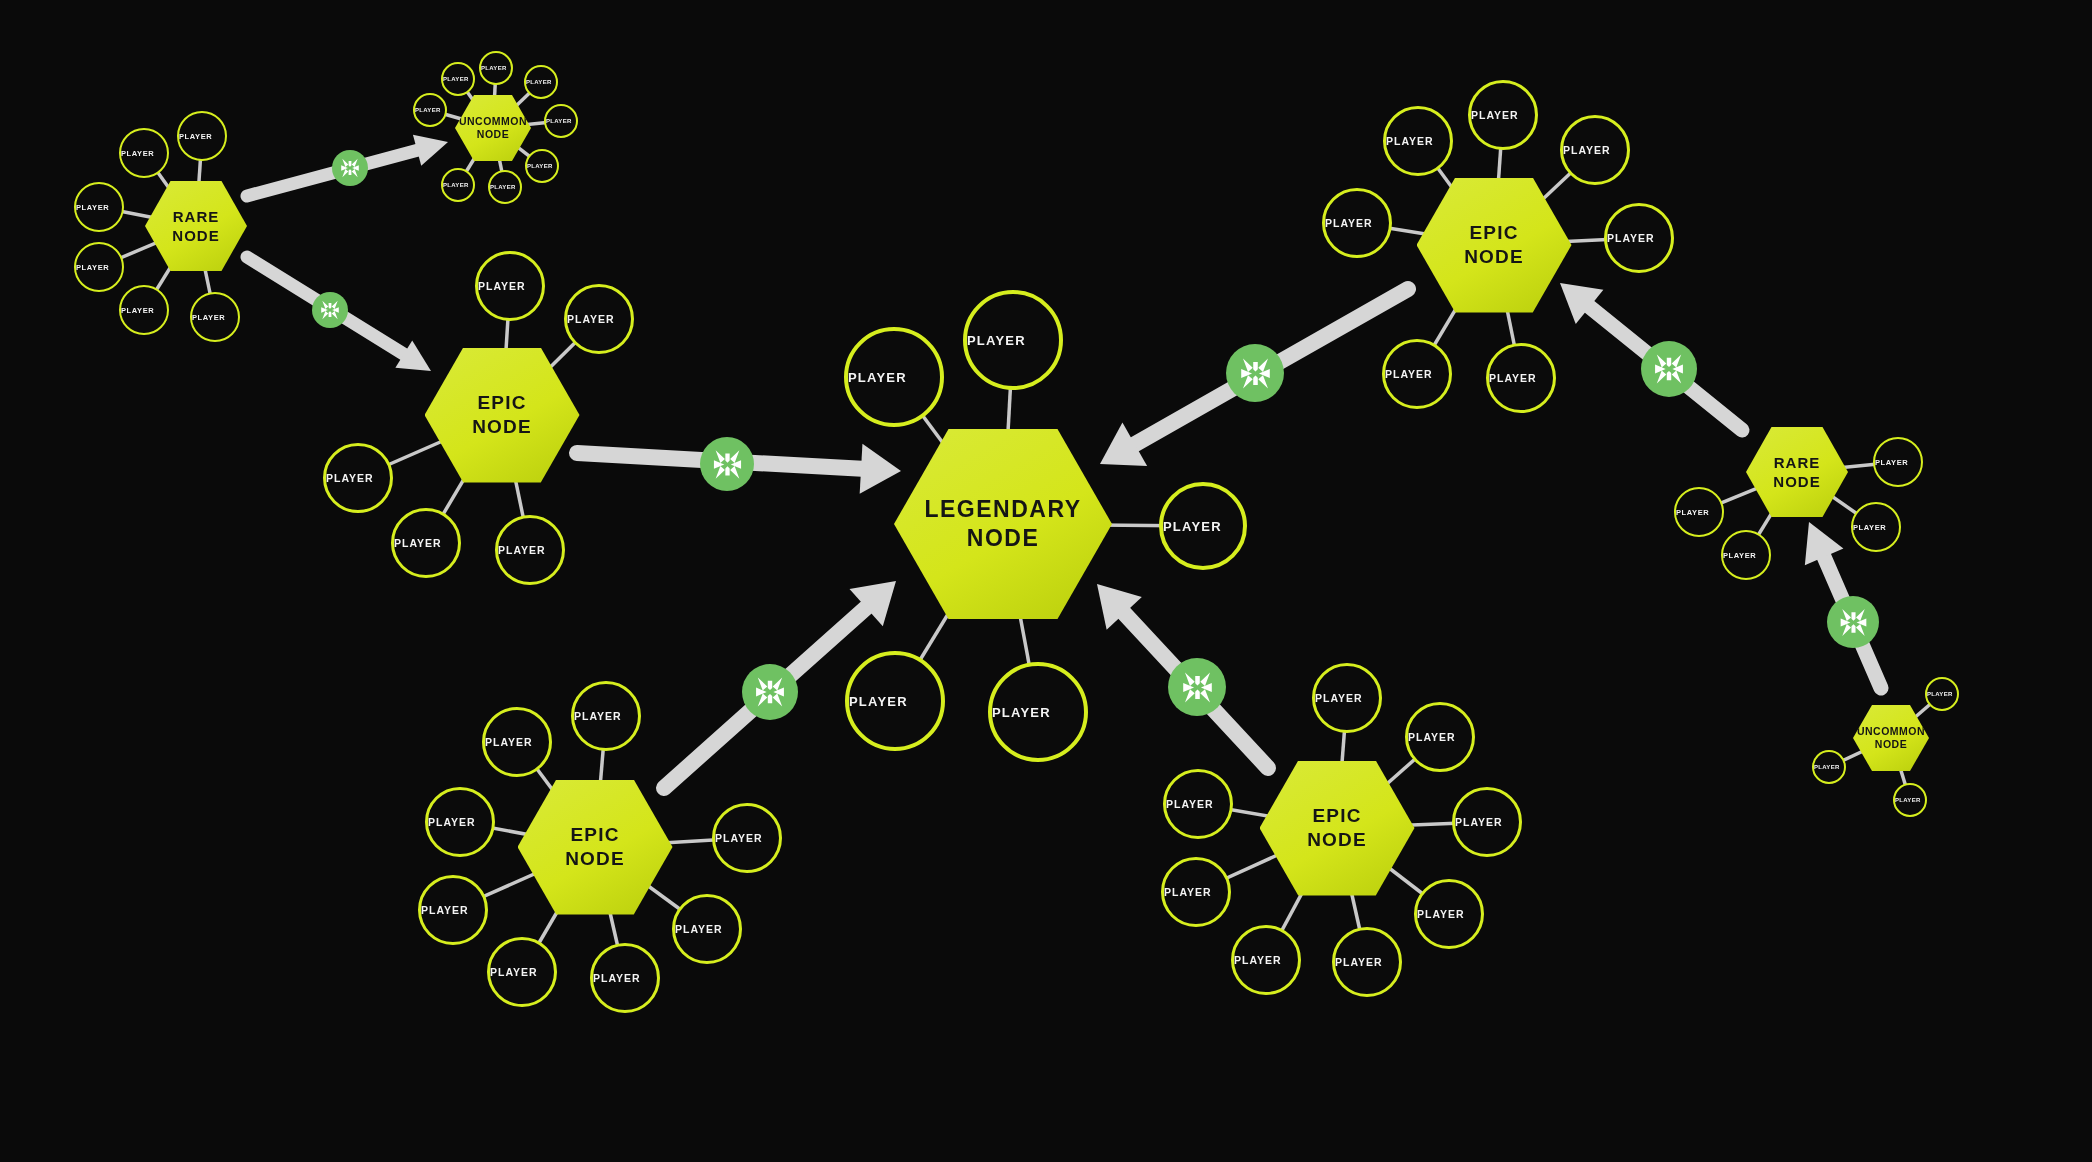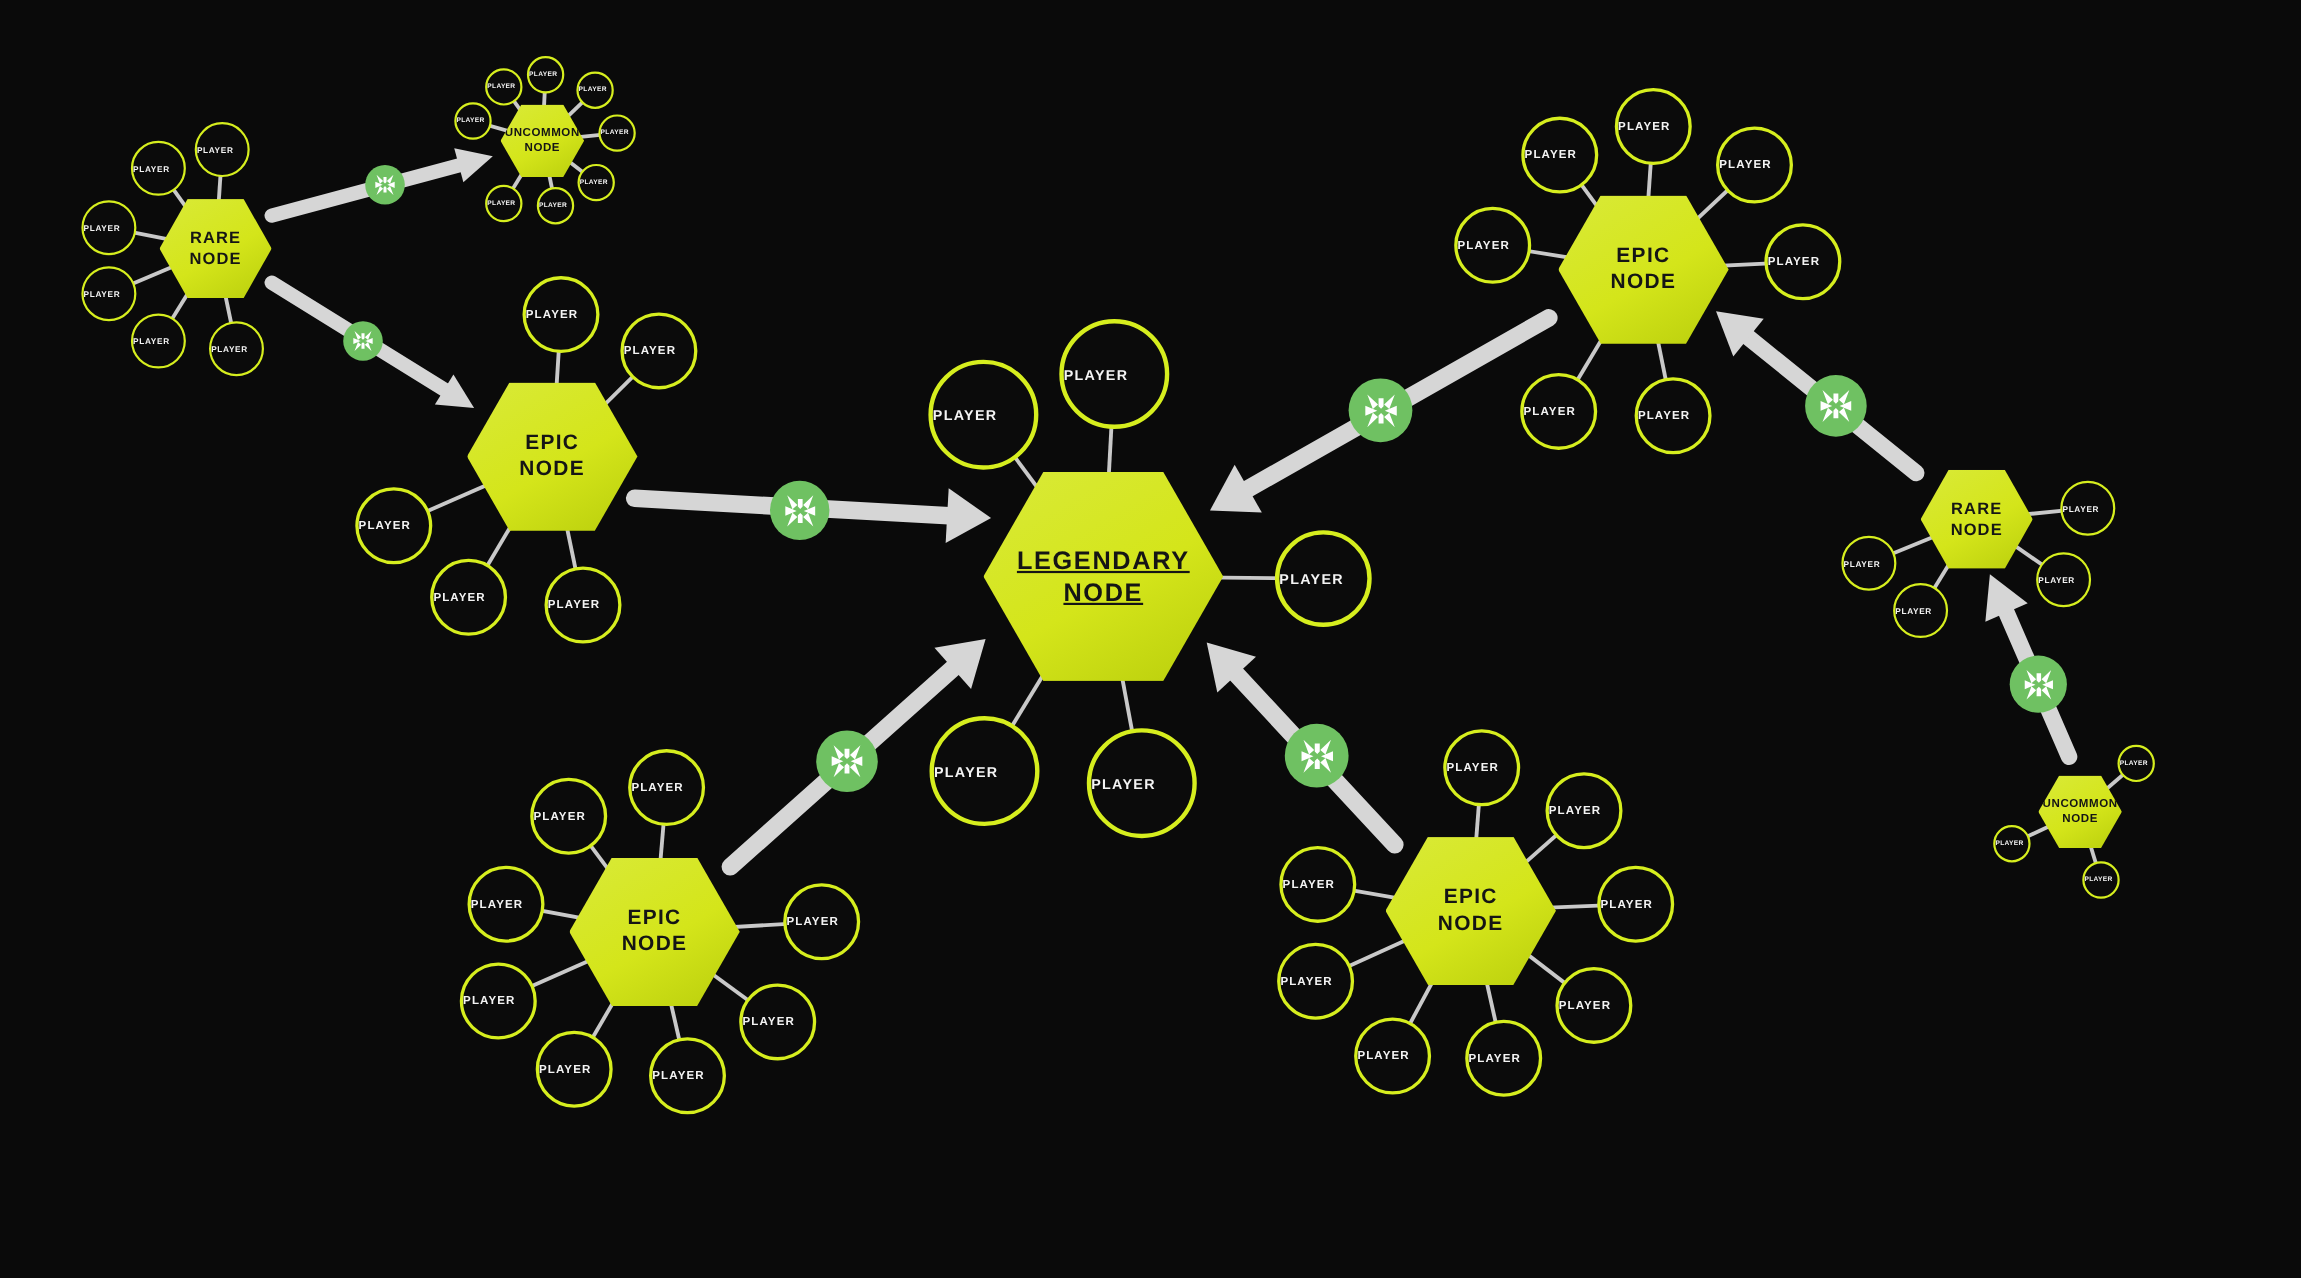--- a/index.html
+++ b/index.html
@@ -116,21 +116,21 @@
       <span>NODE</span>
     </div>
     <div class="hex" style="left: 145px; top: 181px; width: 102px; height: 90px; font-size: 15px; line-height: 19px; letter-spacing: 1px;">
       <span>RARE</span>
       <span>NODE</span>
     </div>
     <div class="hex" style="left: 424.5px; top: 347.5px; width: 155px; height: 135px; font-size: 19px; line-height: 24px; letter-spacing: 1.2px;">
       <span>EPIC</span>
       <span>NODE</span>
     </div>
-    <div class="hex" style="left: 894px; top: 429px; width: 218px; height: 190px; font-size: 23px; line-height: 29px; letter-spacing: 1.5px; text-decoration: underline;">
+    <div class="hex" style="left: 894px; top: 429px; width: 218px; height: 190px; font-size: 23px; line-height: 29px; letter-spacing: 1.5px;">
       <span>LEGENDARY</span>
       <span>NODE</span>
     </div>
     <div class="hex" style="left: 1416.5px; top: 177.5px; width: 155px; height: 135px; font-size: 19px; line-height: 24px; letter-spacing: 1.2px;">
       <span>EPIC</span>
       <span>NODE</span>
     </div>
     <div class="hex" style="left: 1746px; top: 427px; width: 102px; height: 90px; font-size: 15px; line-height: 19px; letter-spacing: 1px;">
       <span>RARE</span>
       <span>NODE</span>

